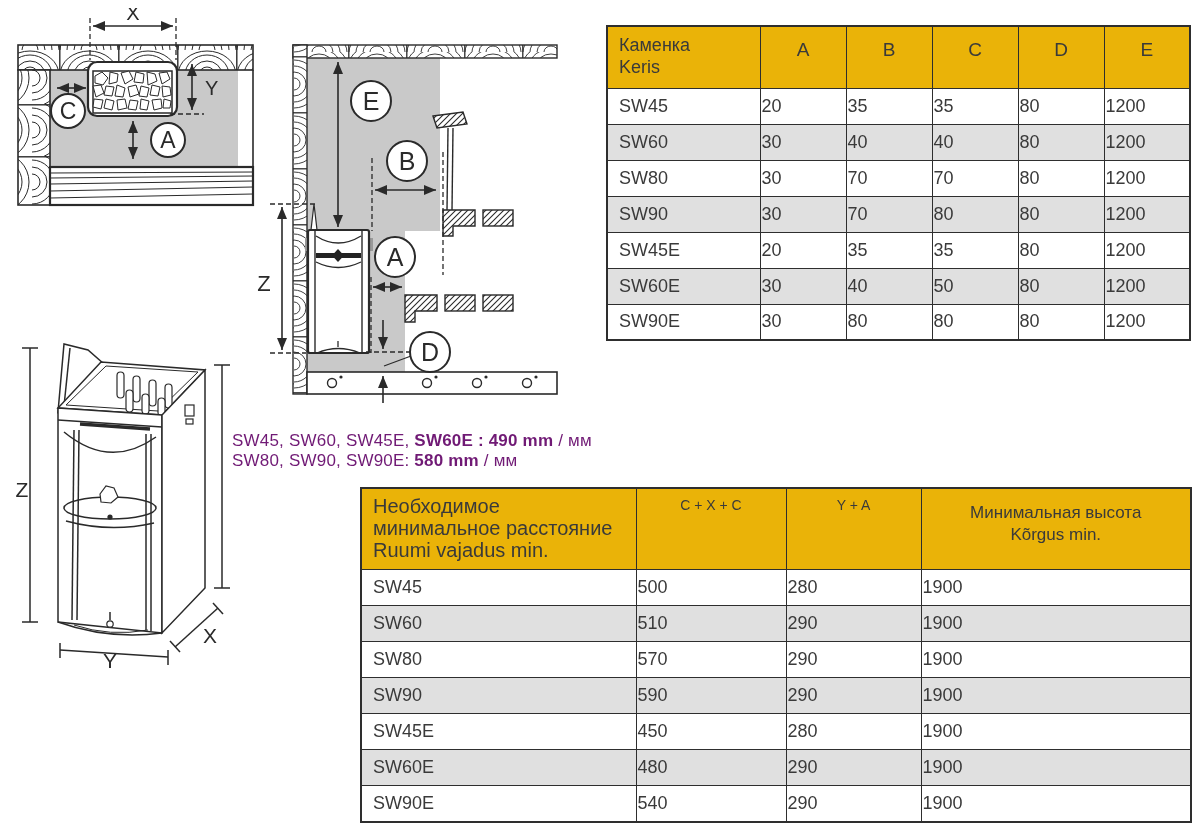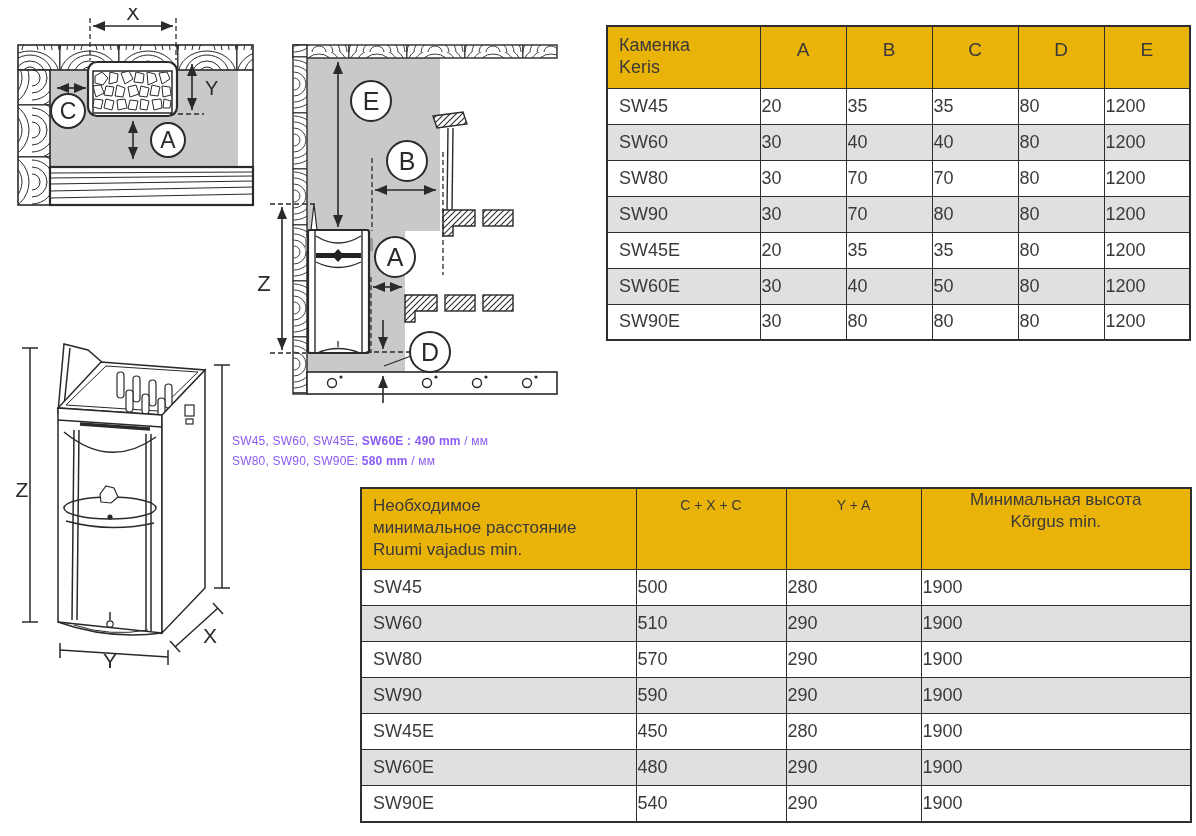--- a/index.html
+++ b/index.html
@@ -17,26 +17,26 @@
   table.spec tbody tr{height:36px;margin-left:12px;}
   table.spec tbody tr:nth-child(even){background:#e0e0e0;}
   table.spec td.model{text-align:left;padding-left:11px;font-size:18px;}
   table.spec td.num{text-align:left;font-size:18px;}
 
   #table1 thead tr{height:62px;}
   #table1 th.corner{padding:7px 0 0 11px;font-size:18px;line-height:22px;}
   #table1 th.dim{text-align:center;font-size:19px;padding-top:12px;}
 
   #table2 thead tr{height:81px;}
-  #table2 th.corner{padding:6px 0 8px 11px;font-size:17px;line-height:22px;}
+  #table2 th.corner{padding:6px 0 8px 11px;font-size:20px;line-height:22px;}
   #table2 th.dim{text-align:center;font-size:14px;padding-top:8px;}
-  #table2 th.dim2{text-align:center;font-size:17px;line-height:22px;padding-top:0;}
+  #table2 th.dim2{text-align:center;font-size:17px;line-height:22px;padding-top:13px;}
 
   
-  #note{left:232px;top:431px;font-size:12px;line-height:20px;color:#8b5cf6;letter-spacing:.2px;}
+  #note{left:232px;top:431px;font-size:17px;line-height:20px;color:#701a75;letter-spacing:.2px;}
   #note b{font-weight:700;}
 </style>
 </head>
 <body>
 
 <div class="page">
 
   <svg class="abs" style="left:8px;top:8px" width="256" height="210" viewBox="8 8 256 210">
     <defs>
       <marker id="arr1" markerUnits="userSpaceOnUse" markerWidth="12" markerHeight="10" refX="12" refY="5" orient="auto-start-reverse">

